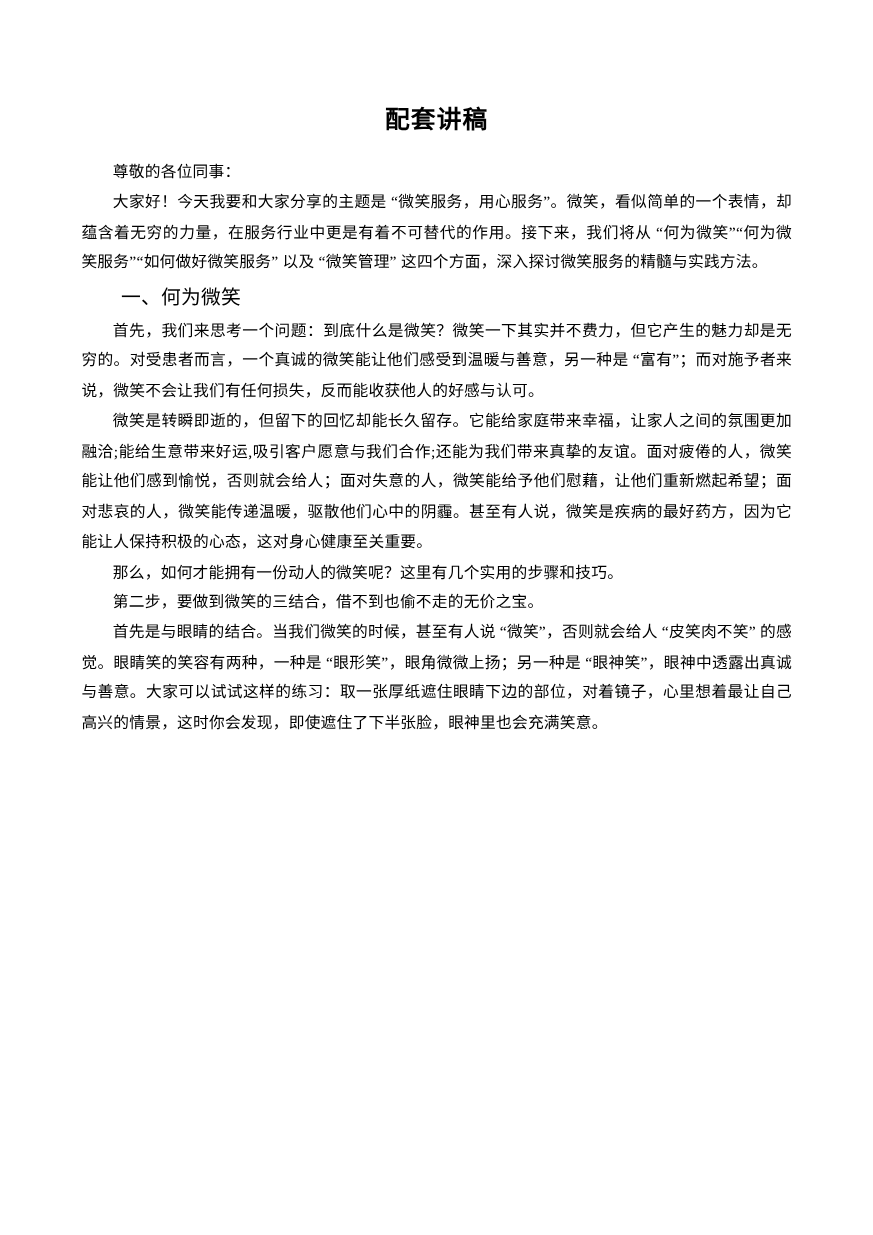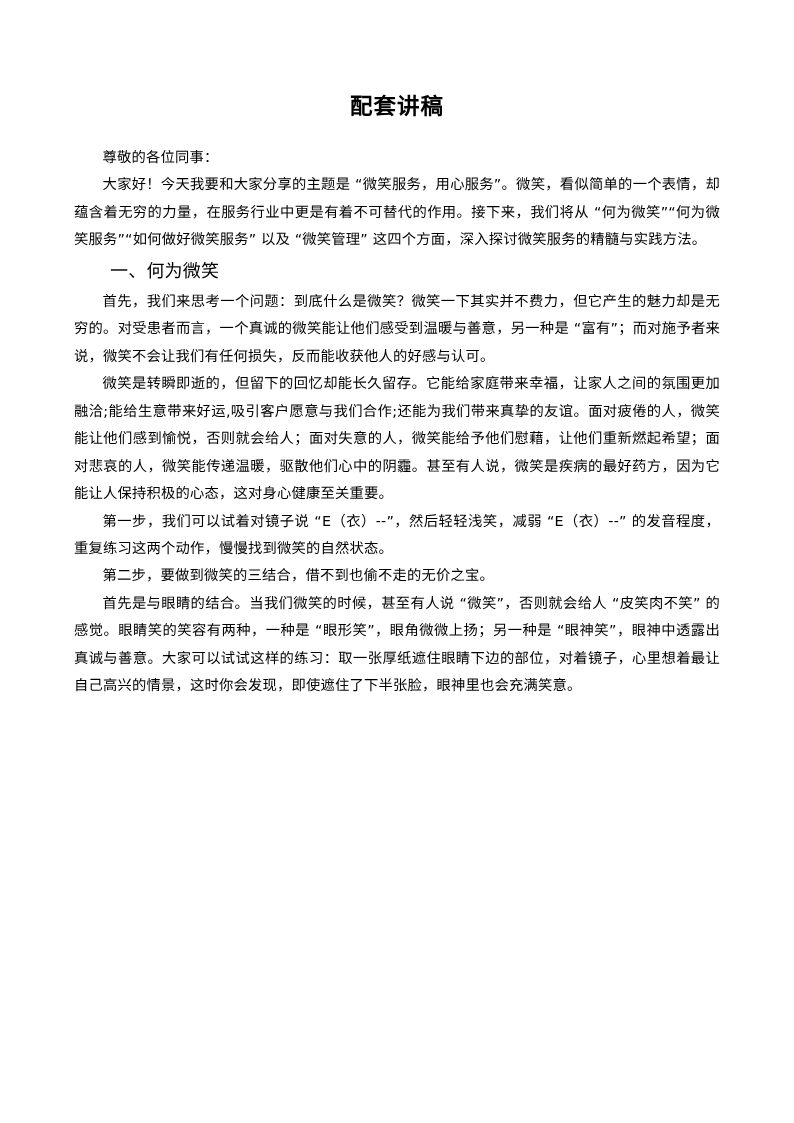--- a/index.html
+++ b/index.html
@@ -22,30 +22,31 @@
     padding: 92px 74px 70px 74px;
     position: relative;
   }
   .doc-title {
     text-align: center;
     font-size: 22.5px;
     font-weight: 700;
     letter-spacing: 1px;
     margin: 0 0 18px 0;
     line-height: 1.5;
-    font-family: Liberation Mono, monospace;
+    font-family: Liberation Serif, serif;
   }
   .para {
     font-size: 14.3px;
     line-height: 1.92;
     margin: 0;
     text-align: justify;
     text-justify: inter-ideograph;
     text-indent: 2em;
     letter-spacing: 0.2px;
+    font-family: Liberation Serif, serif;
   }
   .heading-sub {
     font-size: 18px;
     line-height: 1.92;
     margin: 0;
     text-align: left;
     text-indent: 2em;
     letter-spacing: 0.2px;
   }
 </style>
@@ -53,16 +54,16 @@
 <body>
 
 <div class="page">
   <h1 class="doc-title">配套讲稿</h1>
 
   <p class="para">尊敬的各位同事：</p>
   <p class="para">大家好！今天我要和大家分享的主题是 “微笑服务，用心服务”。微笑，看似简单的一个表情，却蕴含着无穷的力量，在服务行业中更是有着不可替代的作用。接下来，我们将从 “何为微笑”“何为微笑服务”“如何做好微笑服务” 以及 “微笑管理” 这四个方面，深入探讨微笑服务的精髓与实践方法。</p>
   <p class="heading-sub">一、何为微笑</p>
   <p class="para">首先，我们来思考一个问题：到底什么是微笑？微笑一下其实并不费力，但它产生的魅力却是无穷的。对受患者而言，一个真诚的微笑能让他们感受到温暖与善意，另一种是 “富有”；而对施予者来说，微笑不会让我们有任何损失，反而能收获他人的好感与认可。</p>
   <p class="para">微笑是转瞬即逝的，但留下的回忆却能长久留存。它能给家庭带来幸福，让家人之间的氛围更加融洽;能给生意带来好运,吸引客户愿意与我们合作;还能为我们带来真挚的友谊。面对疲倦的人，微笑能让他们感到愉悦，否则就会给人；面对失意的人，微笑能给予他们慰藉，让他们重新燃起希望；面对悲哀的人，微笑能传递温暖，驱散他们心中的阴霾。甚至有人说，微笑是疾病的最好药方，因为它能让人保持积极的心态，这对身心健康至关重要。</p>
-  <p class="para">第一步，我们可以试着对镜子说 “E（衣）--”，然后轻轻浅笑，减弱 “E（衣）--” 的发音程度，重复练习这两个动作，慢慢找到微笑的自然状态。</p>
+  <p class="para">那么，如何才能拥有一份动人的微笑呢？这里有几个实用的步骤和技巧。</p>
   <p class="para">第二步，要做到微笑的三结合，借不到也偷不走的无价之宝。</p>
   <p class="para">首先是与眼睛的结合。当我们微笑的时候，甚至有人说 “微笑”，否则就会给人 “皮笑肉不笑” 的感觉。眼睛笑的笑容有两种，一种是 “眼形笑”，眼角微微上扬；另一种是 “眼神笑”，眼神中透露出真诚与善意。大家可以试试这样的练习：取一张厚纸遮住眼睛下边的部位，对着镜子，心里想着最让自己高兴的情景，这时你会发现，即使遮住了下半张脸，眼神里也会充满笑意。</p>
 </div>
 
 </body></html>

